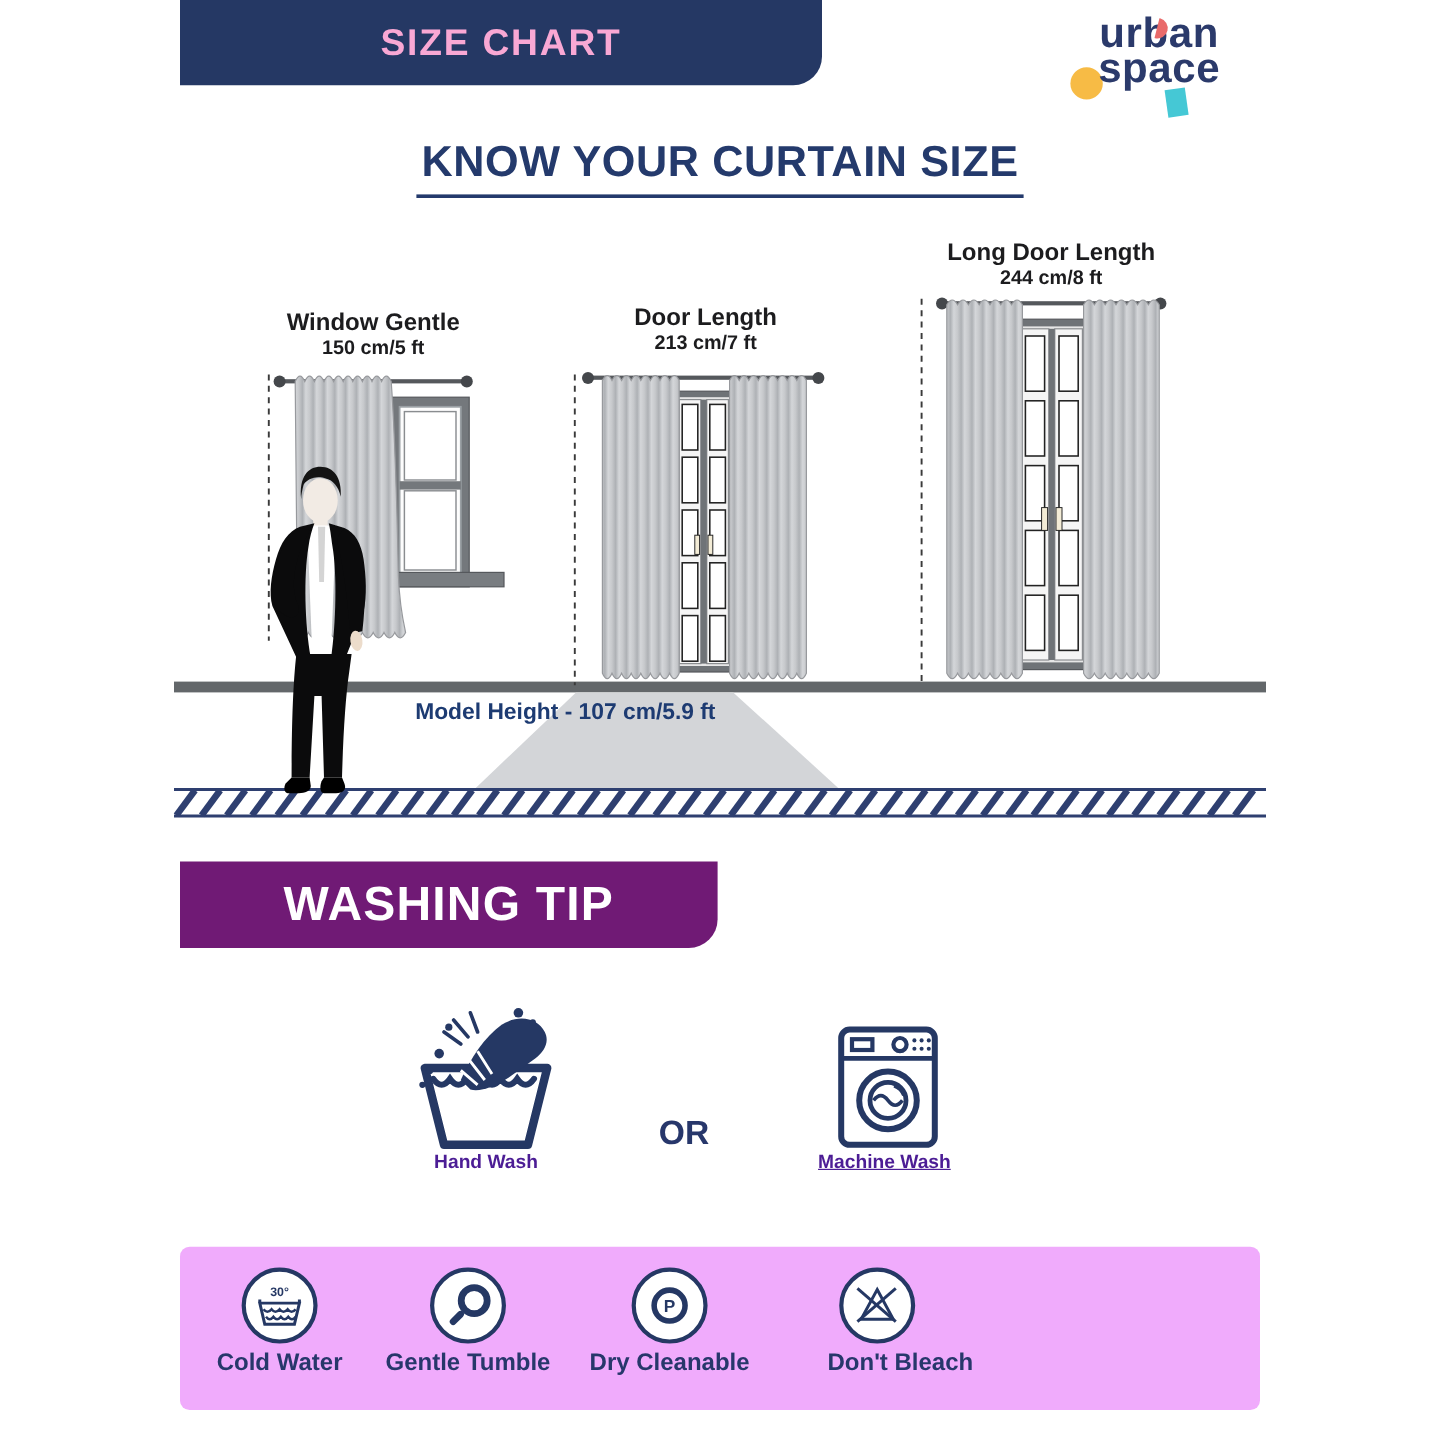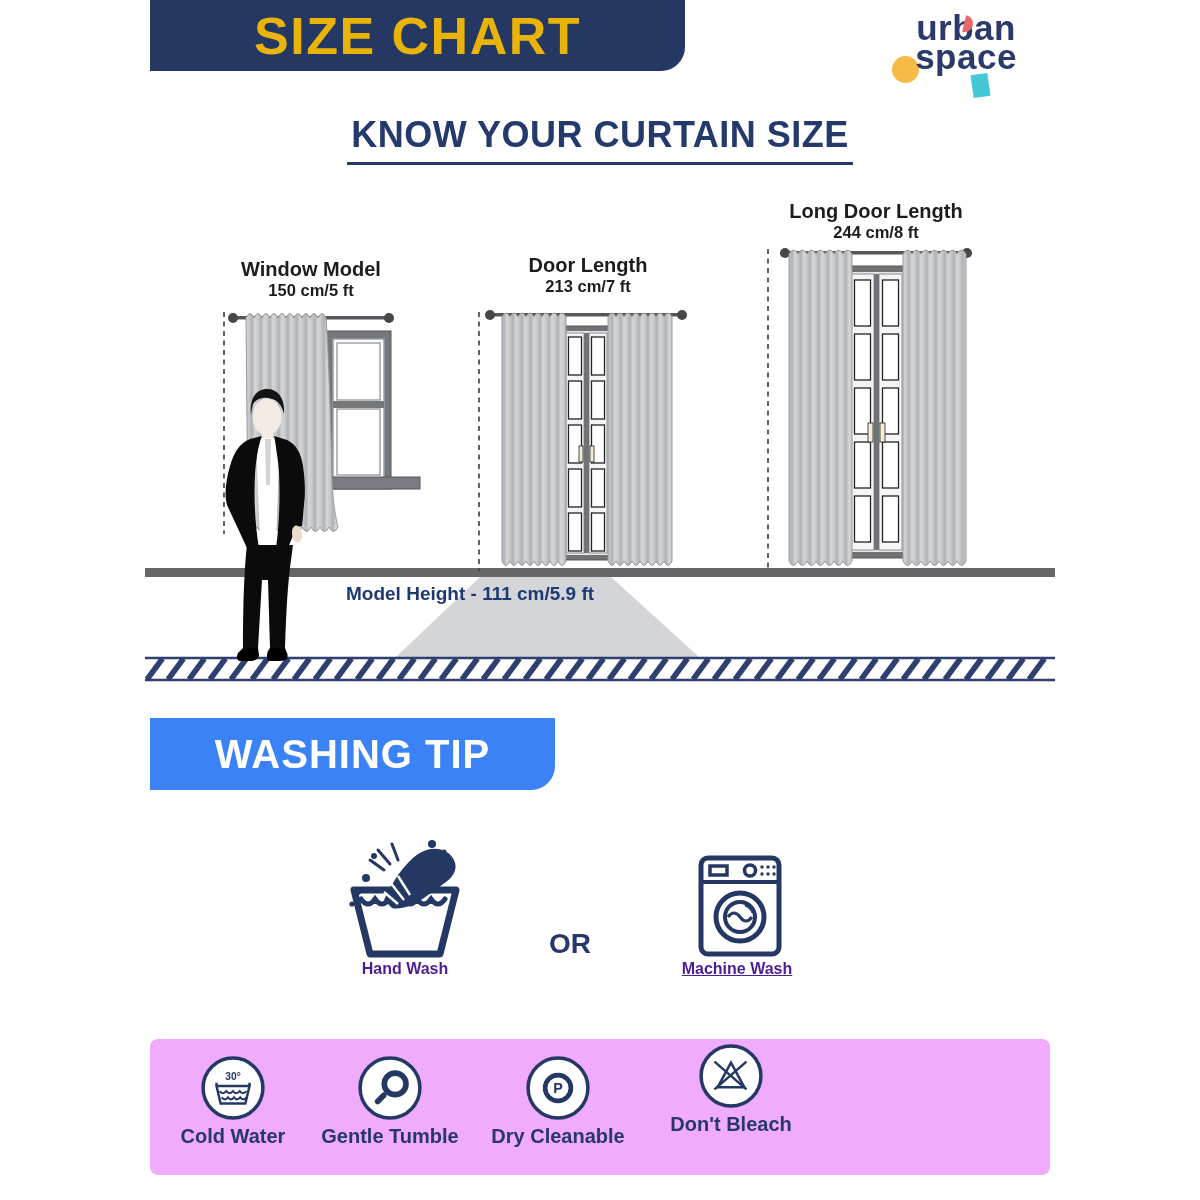--- a/index.html
+++ b/index.html
@@ -2,39 +2,39 @@
 <html><head>
 <meta charset="utf-8">
 <style>
   html,body{margin:0;padding:0;background:#fff;}
   .canvas{position:relative;width:1200px;height:1200px;background:#ffffff;overflow:hidden;
           font-family:"Liberation Sans", sans-serif;}
   .abs{position:absolute;}
   
   .size-banner{left:150px;top:0;width:535px;height:71px;background:#253864;
                border-radius:0 0 24px 0;display:flex;align-items:center;justify-content:center;z-index:2;}
-  .size-banner span{color:#eab308;font-size:52px;font-weight:bold;letter-spacing:1.5px;}
+  .size-banner span{color:#f9a8d4;font-size:31px;font-weight:bold;letter-spacing:1.5px;}
   
   .logo{left:888px;top:14px;width:156px;height:92px;z-index:2;text-align:center;}
   .logo .txt{position:relative;z-index:2;color:#2b3a6b;font-weight:bold;font-size:35px;line-height:0.82;letter-spacing:0.5px;}
   .logo .shape{position:absolute;}
   .logo .coral{left:76px;top:2px;width:9px;height:17px;background:#e96a6a;border-radius:0 17px 17px 0;transform:rotate(14deg);z-index:3;}
   .logo .yellow{left:4px;top:42px;width:27px;height:27px;background:#f7bb45;border-radius:50%;z-index:1;}
   .logo .teal{left:84px;top:60px;width:17px;height:23px;background:#45c8d5;transform:rotate(-8deg);z-index:1;}
   
   .section-title{left:0;top:114px;width:1200px;text-align:center;z-index:2;}
   .section-title span{display:inline-block;color:#243a6c;font-size:36px;font-weight:bold;letter-spacing:0.5px;
                       border-bottom:3px solid #243a6c;padding:0 4px 6px;}
   
   .size-label{z-index:2;text-align:center;color:#1c1c1e;}
   .size-label .l1{font-size:20px;font-weight:bold;line-height:1.15;}
   .size-label .l2{font-size:16.5px;font-weight:bold;}
   .model-height{left:346px;top:583px;z-index:2;color:#1d3b72;font-size:19px;font-weight:bold;}
   
-  .wash-banner{left:150px;top:718px;width:405px;height:72px;background:#3b82f6;border-radius:0 0 24px 0;
+  .wash-banner{left:150px;top:718px;width:448px;height:72px;background:#701a75;border-radius:0 0 24px 0;
                display:flex;align-items:center;justify-content:center;z-index:2;}
   .wash-banner span{color:#fff;font-size:40px;font-weight:bold;letter-spacing:1px;}
   .wash-label{z-index:2;text-align:center;color:#4c1d95;font-size:16px;font-weight:bold;}
   .or-label{left:530px;top:928px;width:80px;text-align:center;z-index:2;color:#27376b;font-size:28px;font-weight:bold;}
   
   .care-strip{left:150px;top:1039px;width:900px;height:136px;background:#f0abfc;border-radius:8px;z-index:2;}
   .care-item{position:absolute;text-align:center;}
   .care-item svg{display:block;margin:0 auto;}
   .care-item .lbl{margin-top:4px;color:#27376b;font-size:20px;font-weight:bold;white-space:nowrap;}
   .diagram-svg{left:0;top:0;z-index:1;}
@@ -224,32 +224,32 @@
     <div class="shape teal"></div>
     <div class="txt">urban</div>
     <div class="txt">space</div>
   </div>
 
   <div class="abs section-title">
     <span>KNOW YOUR CURTAIN SIZE</span>
   </div>
 
   <div class="abs size-label" style="left:211px;top:258px;width:200px;">
-    <div class="l1">Window Model</div>
+    <div class="l1">Window Gentle</div>
     <div class="l2">150 cm/5 ft</div>
   </div>
   <div class="abs size-label" style="left:488px;top:254px;width:200px;">
     <div class="l1">Door Length</div>
     <div class="l2">213 cm/7 ft</div>
   </div>
   <div class="abs size-label" style="left:766px;top:200px;width:220px;">
     <div class="l1">Long Door Length</div>
     <div class="l2">244 cm/8 ft</div>
   </div>
-  <div class="abs model-height">Model Height - 111 cm/5.9 ft</div>
+  <div class="abs model-height">Model Height - 107 cm/5.9 ft</div>
 
   <div class="abs wash-banner">
     <span>WASHING TIP</span>
   </div>
 
   <svg class="abs icon-svg" style="left:340px;top:838px;" width="130" height="120" viewBox="0 0 130 120">
     <g stroke="#253864" fill="none" stroke-linecap="round">
       <path d="M14,52 L116,52 L100,116 L30,116 Z" stroke-width="7" stroke-linejoin="round"></path>
       <path d="M21,61 q7,10 14,0 q7,10 14,0 q7,10 14,0 q7,10 14,0 q7,10 14,0 q7,10 14,0" stroke-width="5"></path>
       <path d="M50,26 L38,12 M58,22 L52,6 M44,32 L30,22" stroke-width="3"></path>
@@ -317,21 +317,21 @@
 
     <div class="care-item" style="left:328px;top:16px;width:160px;">
       <svg width="66" height="66" viewBox="0 0 64 64">
         <circle cx="32" cy="32" r="29" fill="#ffffff" stroke="#253864" stroke-width="3.4"></circle>
         <circle cx="32" cy="32" r="12.5" fill="none" stroke="#253864" stroke-width="4.5"></circle>
         <text x="32" y="37" text-anchor="middle" font-size="14" font-weight="bold" fill="#253864" font-family="Liberation Sans, sans-serif">P</text>
       </svg>
       <div class="lbl">Dry Cleanable</div>
     </div>
 
-    <div class="care-item" style="left:501px;top:4px;width:160px;">
+    <div class="care-item" style="left:501px;top:16px;width:160px;text-align:right;">
       <svg width="66" height="66" viewBox="0 0 64 64">
         <circle cx="32" cy="32" r="29" fill="#ffffff" stroke="#253864" stroke-width="3.4"></circle>
         <g stroke="#253864" fill="none" stroke-width="2.4">
           <path d="M32,19 L45,43 H19 Z"></path>
           <line x1="16" y1="18" x2="47" y2="45"></line>
           <line x1="47" y1="18" x2="16" y2="45"></line>
         </g>
       </svg>
       <div class="lbl">Don't Bleach</div>
     </div>

